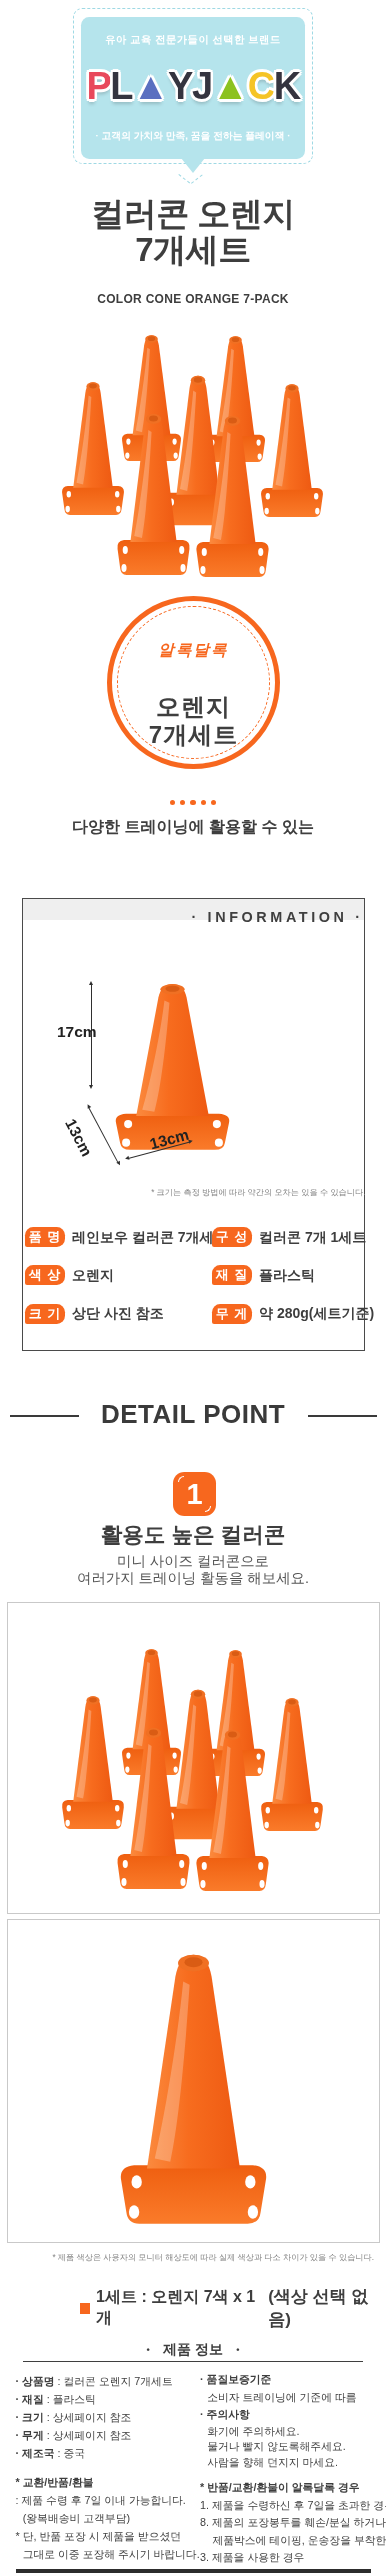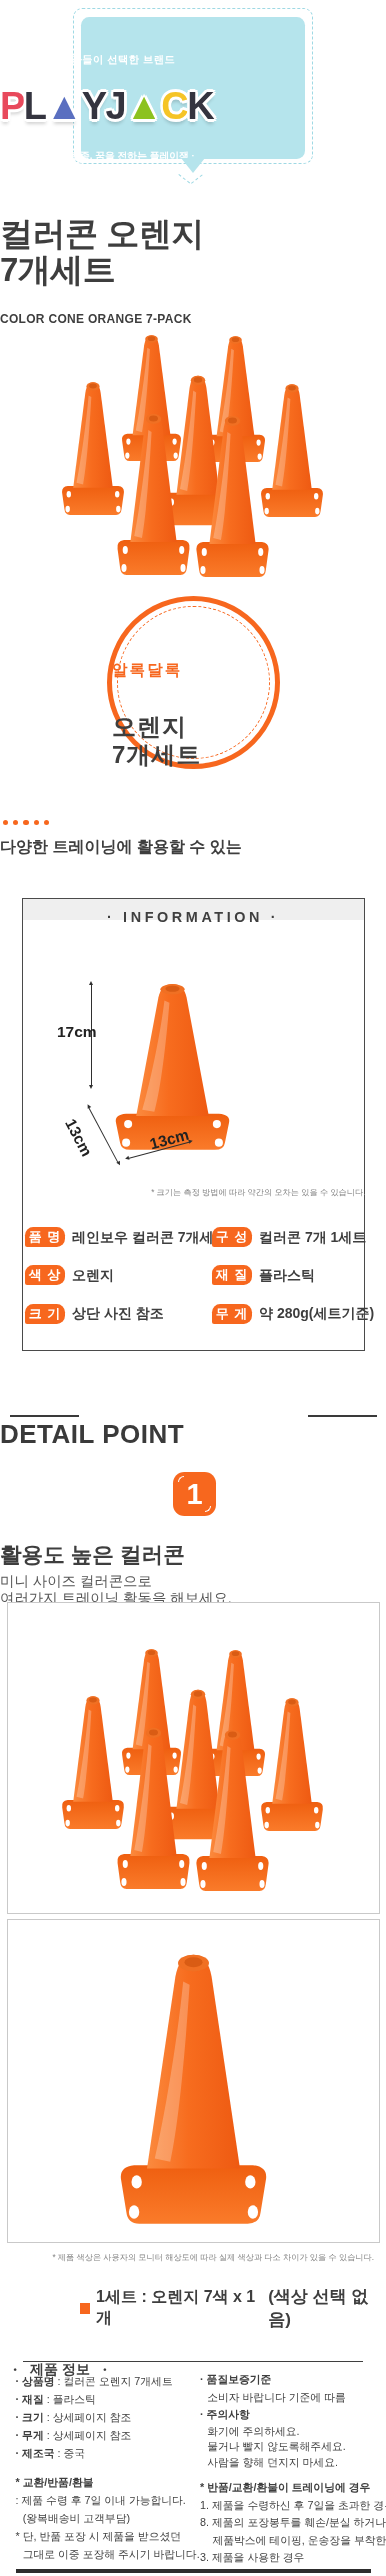--- a/index.html
+++ b/index.html
@@ -1,20 +1,20 @@
 <!DOCTYPE html>
 <html style="--orange: #f7671e; --orange-bright: #fb7b2c; --dark: #3e3e3e; --bubble-blue: #b5e4ec; --bubble-border: #9fd9e4; --logo-red: #e8495c; --logo-navy: #34343f; --logo-blue: #5a6fc0; --logo-green: #8cc21f; --logo-yellow: #f5c426; --gray-band: #efefef; --box-border: #4a4a4a; --light-border: #c9c9c9; --muted: #828282;font-size:8.2px"><head>
 <meta charset="utf-8">
 <style>
   html,body{margin:0;padding:0;background:#fff;}
   #page{position:relative;width:386px;height:2621px;background:#ffffff;overflow:hidden;
         font-family:"Liberation Sans","DejaVu Sans",sans-serif;color:var(--dark,#3e3e3e);}
   #page *{box-sizing:border-box;}
   .abs{position:absolute;}
-  .ctr{width:100%;margin-top:20px;}
+  .ctr{text-align:center;width:100%;}
 
   
   .bubble-dashed{left:73px;top:8.2px;width:240px;height:156px;border:1.5px dashed var(--bubble-border);border-radius:9.3px;}
   .bubble-fill{left:81px;top:16.5px;width:224px;height:142px;background:var(--bubble-blue);border-radius:8.2px;}
   .bubble-tip{left:181px;top:158px;width:0;height:0;border-left:12.4px solid transparent;border-right:12.4px solid transparent;border-top:15.5px solid var(--bubble-blue);}
   .vd{height:0;border-top:1.5px dashed var(--bubble-border);transform-origin:0 0;}
   .tagline-top{left:0;top:33px;font-size:10.3px;font-weight:700;color:#ffffff;letter-spacing:0.5px;}
   .logo-big{left:0;top:63px;font-size:38px;font-weight:900;letter-spacing:-1.5px;line-height:47px;}
   .logo-big span{text-shadow:-2.1px -2.1px 0 #fff,2.1px -2.1px 0 #fff,-2.1px 2.1px 0 #fff,2.1px 2.1px 0 #fff,-2.6px 0 0 #fff,2.6px 0 0 #fff,0 -2.6px 0 #fff,0 2.6px 0 #fff,0 4.6px 3.6px rgba(0,0,0,0.18);}
   .tagline-bottom{left:0;top:130px;font-size:9.8px;font-weight:700;color:#ffffff;}
@@ -33,33 +33,33 @@
   .c2{left:150px;top:1px;width:63px;height:133px;z-index:1}
   .c3{left:6.2px;top:47px;width:66px;height:140px;z-index:2}
   .c4{left:205px;top:49px;width:66px;height:140px;z-index:2}
   .c5{left:108px;top:40px;width:72px;height:158px;z-index:3}
   .c6{left:61px;top:78px;width:77px;height:170px;z-index:4}
   .c7{left:140px;top:80px;width:77px;height:170px;z-index:4}
 
   
   .circle-badge{left:107px;top:596px;width:173px;height:173px;border:5.7px solid var(--orange);border-radius:50%;background:#fff;}
   .circle-badge .inner-dash{position:absolute;left:4.6px;top:4.6px;right:4.6px;bottom:4.6px;border:1.5px dashed var(--orange);border-radius:50%;}
-  .cb-accent{left:0;top:39px;font-size:15.5px;font-weight:800;color:var(--orange);letter-spacing:2.1px;}
+  .cb-accent{left:0;top:39px;font-size:15.5px;font-weight:800;color:var(--orange);letter-spacing:2.1px;font-style:italic;}
   .cb-l1{left:0;top:61px;font-size:24px;font-weight:800;color:var(--dark);letter-spacing:1px;}
   .cb-l2{left:0;top:90px;font-size:24px;font-weight:800;color:var(--dark);letter-spacing:1px;}
   .cb-l3{left:0;top:118px;font-size:24px;font-weight:800;color:var(--dark);letter-spacing:1px;}
   .dots5{left:0;top:798px;}
   .dots5 i{display:inline-block;width:5.2px;height:5.2px;border-radius:50%;background:var(--orange);margin:0 2.6px;}
   .intro1{left:0;top:817px;font-size:16px;font-weight:700;color:var(--dark);}
   .intro2{left:0;top:843px;font-size:16px;font-weight:700;color:var(--dark);}
 
   
   .info-box{left:21.6px;top:898px;width:343px;height:453px;border:1px solid var(--box-border);background:#fff;}
   .info-head{position:absolute;left:0;top:0;width:100%;height:21px;background:var(--gray-band);
-             font-size:14.4px;font-weight:800;letter-spacing:3.6px;line-height:36px;text-align:center;color:var(--dark);}
+             font-size:14.4px;font-weight:800;letter-spacing:3.6px;line-height:36px;text-align:right;color:var(--dark);}
   .dimv{position:absolute;width:0;border-left:1px solid #2f2f2f;}
   .dimv::before{content:"";position:absolute;left:-2.6px;top:-4.1px;border:2.1px solid transparent;border-bottom:4.6px solid #2f2f2f;}
   .dimv::after{content:"";position:absolute;left:-2.6px;bottom:-4.1px;border:2.1px solid transparent;border-top:4.6px solid #2f2f2f;}
   .dimh{position:absolute;height:0;border-top:1px solid #2f2f2f;transform-origin:0 0;}
   .dimh::before{content:"";position:absolute;left:-4.6px;top:-2.6px;border:2.1px solid transparent;border-right:4.6px solid #2f2f2f;}
   .dimh::after{content:"";position:absolute;right:-4.6px;top:-2.6px;border:2.1px solid transparent;border-left:4.6px solid #2f2f2f;}
   .dim-label{position:absolute;font-size:15.5px;font-weight:700;color:#222;}
   .size-note{right:20.6px;top:1187px;font-size:8.2px;color:var(--muted);}
 
   .spec-badge{position:absolute;width:40px;height:19.6px;background:var(--orange);border-radius:8.2px 8.2px 8.2px 2.1px;
@@ -268,27 +268,27 @@
     <div class="gap"></div>
     <div class="ln b">* 교환/반품/환불</div>
     <div class="ln">: 제품 수령 후 7일 이내 가능합니다.</div>
     <div class="ln ind">(왕복배송비 고객부담)</div>
     <div class="ln">* 단, 반품 포장 시 제품을 받으셨던</div>
     <div class="ln ind">그대로 이중 포장해 주시기 바랍니다.</div>
   </div>
 
   <div class="info-col col-right" style="left:200px;top:2371px;width:180px;">
     <div class="ln b">· 품질보증기준</div>
-    <div class="ln ind">소비자 바랍니다 기준에 따름</div>
+    <div class="ln ind">소비자 트레이닝에 기준에 따름</div>
     <div class="ln b">· 주의사항</div>
     <div class="sm ind">화기에 주의하세요.</div>
     <div class="sm ind">물거나 빨지 않도록해주세요.</div>
     <div class="sm ind">사람을 향해 던지지 마세요.</div>
     <div style="height:9.3px;"></div>
-    <div class="ln b">* 반품/교환/환불이 트레이닝에 경우</div>
+    <div class="ln b">* 반품/교환/환불이 알록달록 경우</div>
     <div class="ln">1. 제품을 수령하신 후 7일을 초과한 경우</div>
     <div class="ln">8. 제품의 포장봉투를 훼손/분실 하거나</div>
     <div class="ln ind2">제품박스에 테이핑, 운송장을 부착한 경우</div>
     <div class="ln">3. 제품을 사용한 경우</div>
   </div>
 
   <div class="abs thick-rule"></div>
 
 </div>
 

